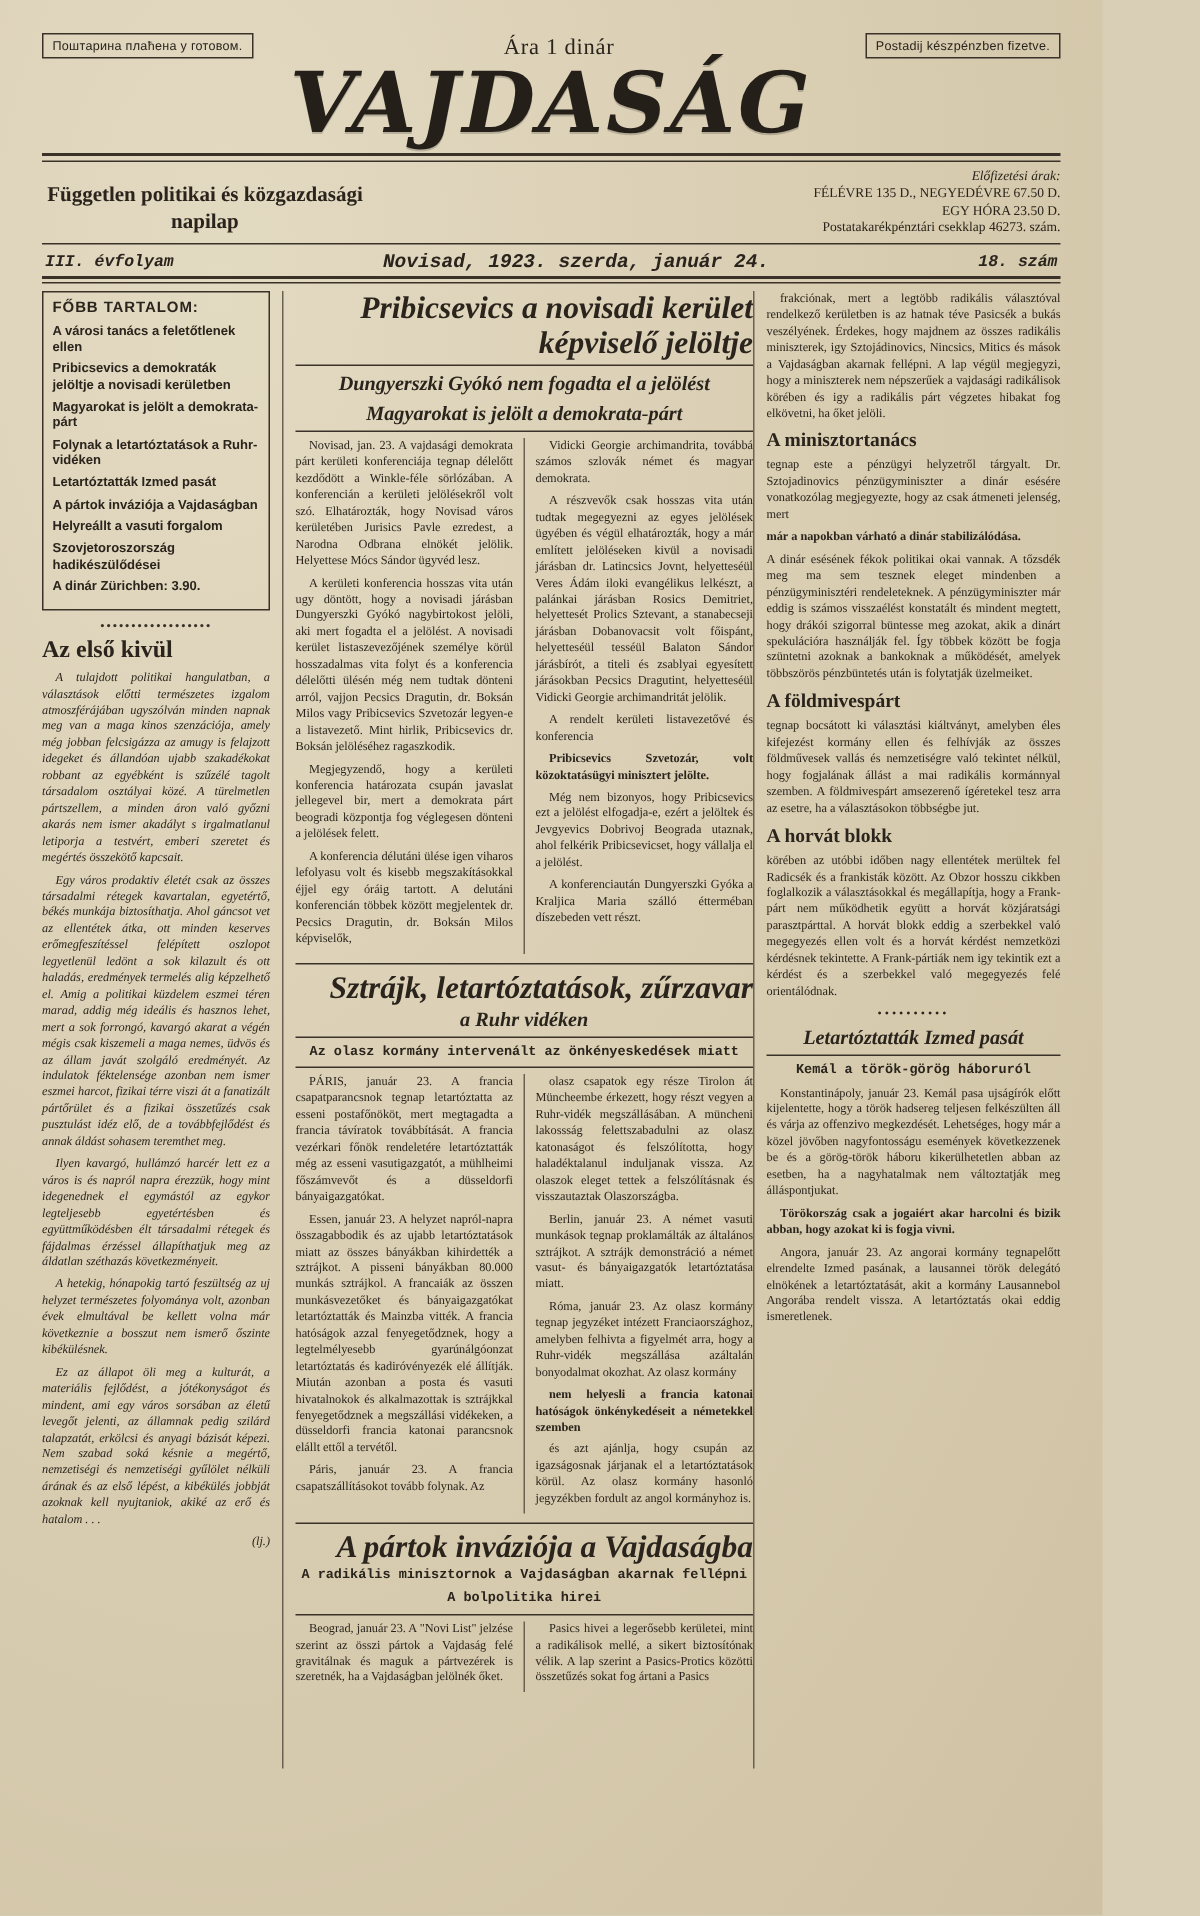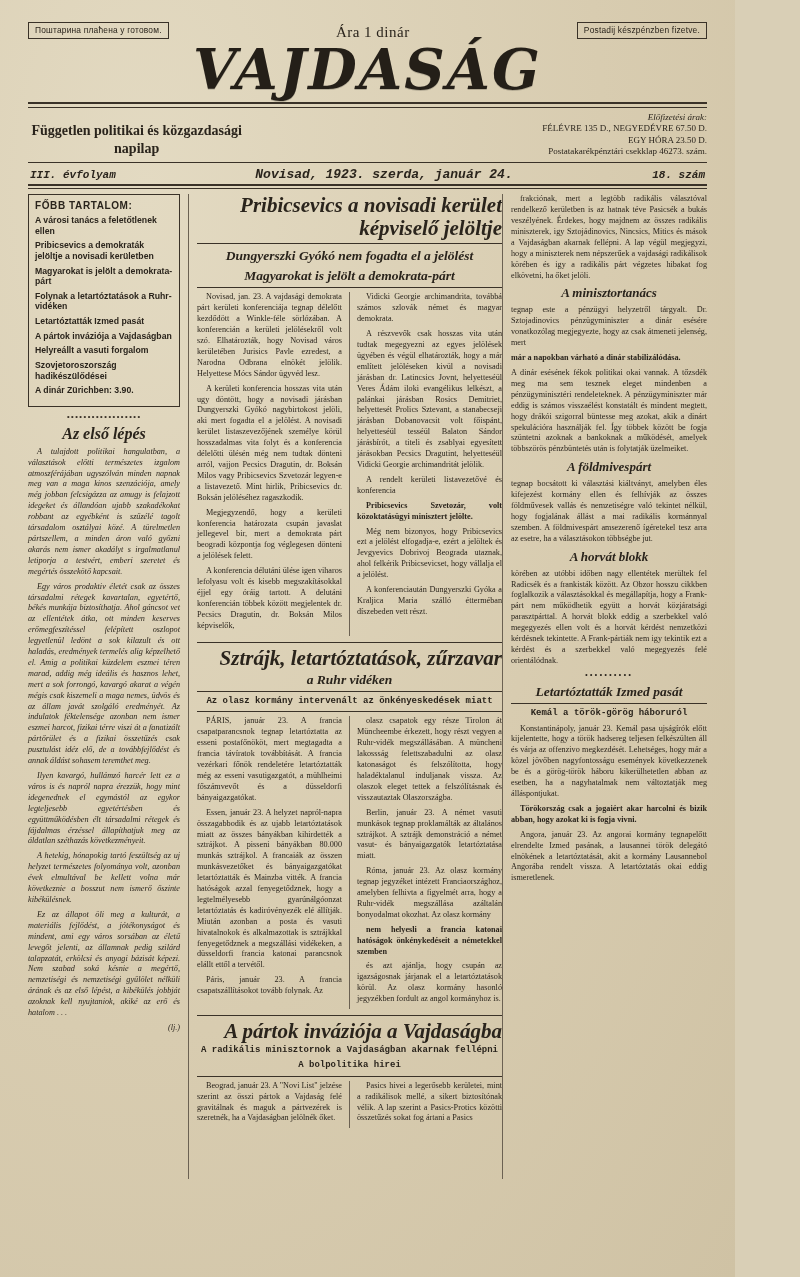--- a/index.html
+++ b/index.html
@@ -105,21 +105,21 @@
   .toc-title{
     font-size:10px;font-weight:bold;letter-spacing:.6px;margin-bottom:4px;
   }
   .toc-item{
     font-size:8.7px;font-weight:bold;line-height:1.22;margin-bottom:4px;
   }
   .dots{
     text-align:center;font-size:9px;letter-spacing:1px;margin:5px 0 3px 0;color:#3a3228;
   }
   .col-head{
-    text-align:center;font-style:italic;font-weight:bold;
+    text-align:left;font-weight:bold;
     font-size:16px;margin:2px 0 4px 0;
   }
   .col-head.sm{font-size:13px;}
   p.body{
     font-size:8.2px;line-height:1.33;text-align:justify;
     margin:0 0 4px 0;
     text-indent:9px;
     font-style:italic;
   }
   p.body.noind{text-indent:0;}
@@ -205,21 +205,21 @@
         <div class="toc-item">Pribicsevics a demokraták jelöltje a novisadi kerületben</div>
         <div class="toc-item">Magyarokat is jelölt a demokrata-párt</div>
         <div class="toc-item">Folynak a letartóztatások a Ruhr-vidéken</div>
         <div class="toc-item">Letartóztatták Izmed pasát</div>
         <div class="toc-item">A pártok inváziója a Vajdaságban</div>
         <div class="toc-item">Helyreállt a vasuti forgalom</div>
         <div class="toc-item">Szovjetoroszország hadikészülődései</div>
         <div class="toc-item">A dinár Zürichben: 3.90.</div>
       </div>
       <div class="dots">••••••••••••••••••</div>
-      <div class="col-head">Az első lépés</div>
+      <div class="col-head">Az első kivül</div>
       <p class="body">A tulajdott politikai hangulatban, a választások előtti természetes izgalom atmoszférájában ugyszólván minden napnak meg van a maga kinos szenzációja, amely még jobban felcsigázza az amugy is felajzott idegeket és állandóan ujabb szakadékokat robbant az egyébként is szűzélé tagolt társadalom osztályai közé. A türelmetlen pártszellem, a minden áron való győzni akarás nem ismer akadályt s irgalmatlanul letiporja a testvért, emberi szeretet és megértés összekötő kapcsait.</p>
       <p class="body">Egy város prodaktiv életét csak az összes társadalmi rétegek kavartalan, egyetértő, békés munkája biztosíthatja. Ahol gáncsot vet az ellentétek átka, ott minden keserves erőmegfeszítéssel felépített oszlopot legyetlenül ledönt a sok kilazult és ott haladás, eredmények termelés alig képzelhető el. Amig a politikai küzdelem eszmei téren marad, addig még ideális és hasznos lehet, mert a sok forrongó, kavargó akarat a végén mégis csak kiszemeli a maga nemes, üdvös és az állam javát szolgáló eredményét. Az indulatok féktelensége azonban nem ismer eszmei harcot, fizikai térre viszi át a fanatizált pártőrület és a fizikai összetűzés csak pusztulást idéz elő, de a továbbfejlődést és annak áldást sohasem teremthet meg.</p>
       <p class="body">Ilyen kavargó, hullámzó harcér lett ez a város is és napról napra érezzük, hogy mint idegenednek el egymástól az egykor legteljesebb egyetértésben és együttműködésben élt társadalmi rétegek és fájdalmas érzéssel állapíthatjuk meg az áldatlan széthazás következményeit.</p>
       <p class="body">A hetekig, hónapokig tartó feszültség az uj helyzet természetes folyománya volt, azonban évek elmultával be kellett volna már következnie a bosszut nem ismerő őszinte kibékülésnek.</p>
       <p class="body">Ez az állapot öli meg a kulturát, a materiális fejlődést, a jótékonyságot és mindent, ami egy város sorsában az életű levegőt jelenti, az államnak pedig szilárd talapzatát, erkölcsi és anyagi bázisát képezi. Nem szabad soká késnie a megértő, nemzetiségi és nemzetiségi gyűlölet nélküli árának és az első lépést, a kibékülés jobbját azoknak kell nyujtaniok, akiké az erő és hatalom . . .</p>
       <div class="sig">(lj.)</div>
     </div>
 
     <div style="flex:1;display:flex;flex-direction:column;padding-left:8px;">
 

